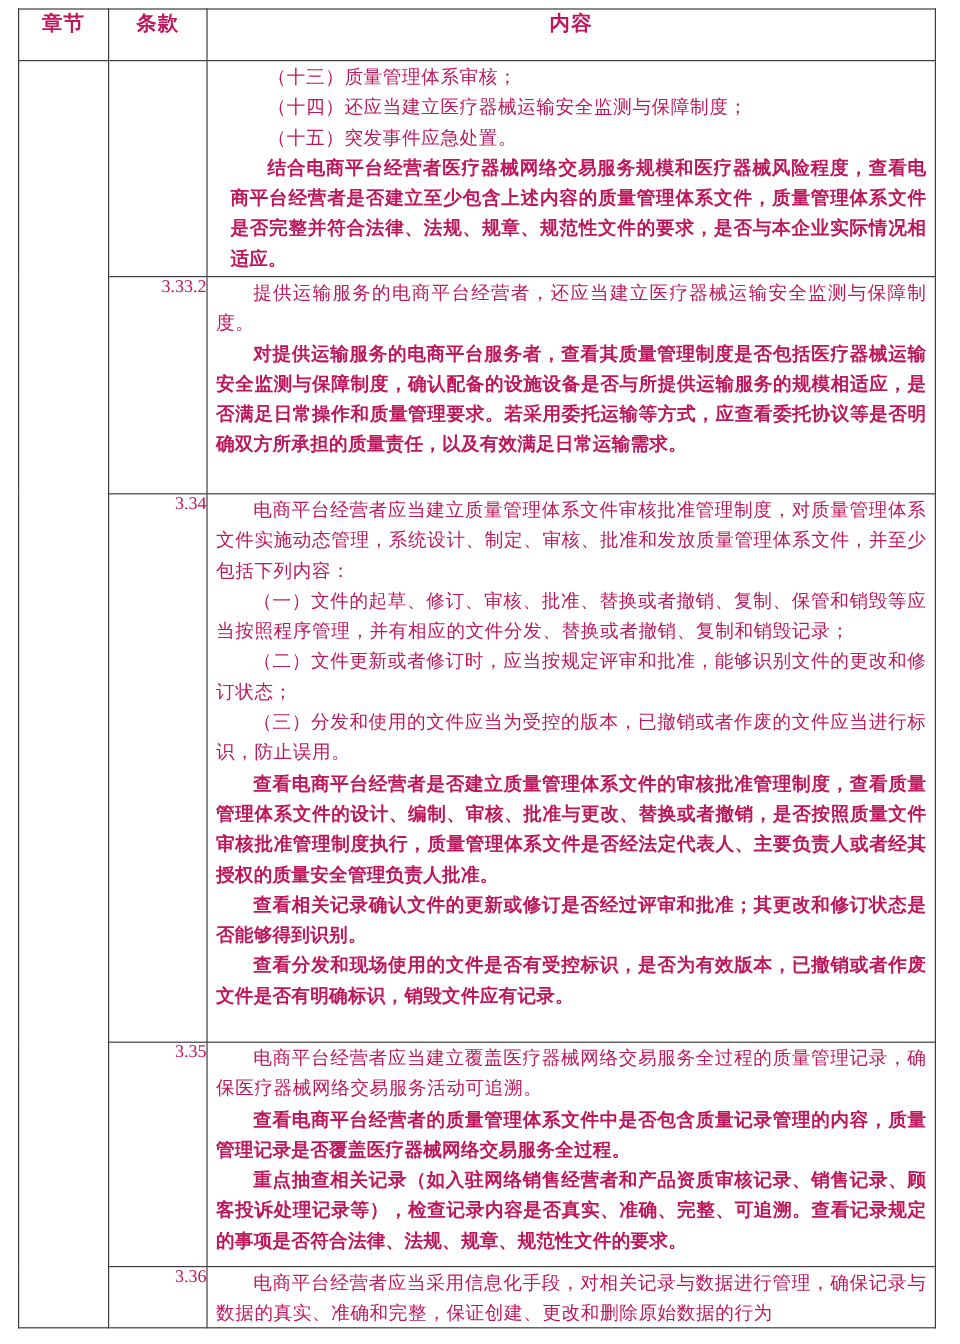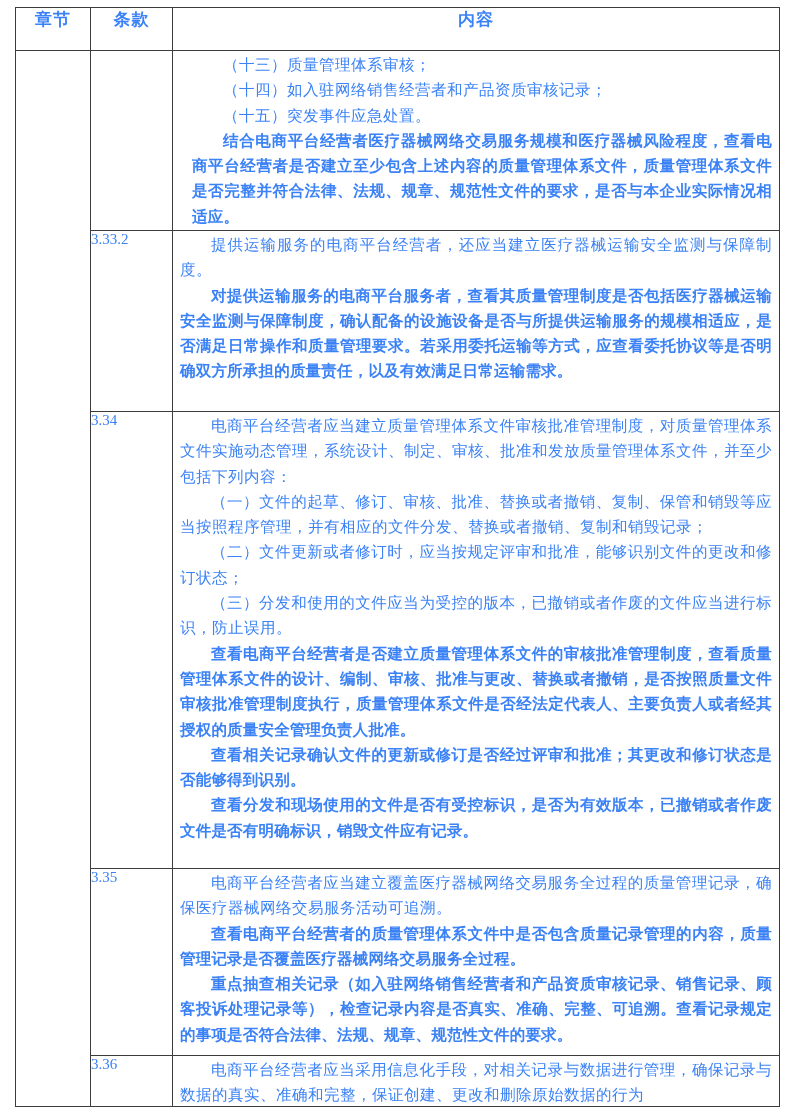--- a/index.html
+++ b/index.html
@@ -7,21 +7,21 @@
     padding: 0;
     background: #ffffff;
   }
   .page {
     position: relative;
     width: 800px;
     height: 1120px;
     background: #ffffff;
     overflow: hidden;
     font-family: "Liberation Serif", "DejaVu Serif", serif;
-    color: #3b82f6;
+    color: #be185d;
   }
   table.doc-table {
     position: absolute;
     left: 15px;
     top: 7px;
     width: 764px;
     border-collapse: collapse;
     table-layout: fixed;
   }
   table.doc-table th,
@@ -38,21 +38,21 @@
     text-align: center;
     vertical-align: middle;
     letter-spacing: 1px;
   }
   td.chapter-cell {
     vertical-align: middle;
     text-align: center;
   }
   td.clause-cell {
     vertical-align: middle;
-    text-align: left;
+    text-align: right;
     font-size: 15px;
     font-family: "Liberation Serif", "DejaVu Serif", serif;
   }
   td.content-cell .content-inner {
     padding: 1px 7px 0 7px;
     overflow: hidden;
   }
   td.content-cell p {
     margin: 0;
     font-size: 15.5px;
@@ -91,21 +91,21 @@
         <th class="hdr">内容</th>
       </tr>
     </thead>
     <tbody id="tbody">
         <tr class="row-0">
           <td class="chapter-cell" rowspan="5"></td>
           <td class="clause-cell"></td>
           <td class="content-cell">
             <div class="content-inner">
               <p>（十三）质量管理体系审核；</p>
-              <p>（十四）如入驻网络销售经营者和产品资质审核记录；</p>
+              <p>（十四）还应当建立医疗器械运输安全监测与保障制度；</p>
               <p>（十五）突发事件应急处置。</p>
               <p class="bold">结合电商平台经营者医疗器械网络交易服务规模和医疗器械风险程度，查看电商平台经营者是否建立至少包含上述内容的质量管理体系文件，质量管理体系文件是否完整并符合法律、法规、规章、规范性文件的要求，是否与本企业实际情况相适应。</p>
             </div>
           </td>
         </tr>
         <tr class="row-1">
           <td class="clause-cell">3.33.2</td>
           <td class="content-cell">
             <div class="content-inner">
               <p>提供运输服务的电商平台经营者，还应当建立医疗器械运输安全监测与保障制度。</p>

